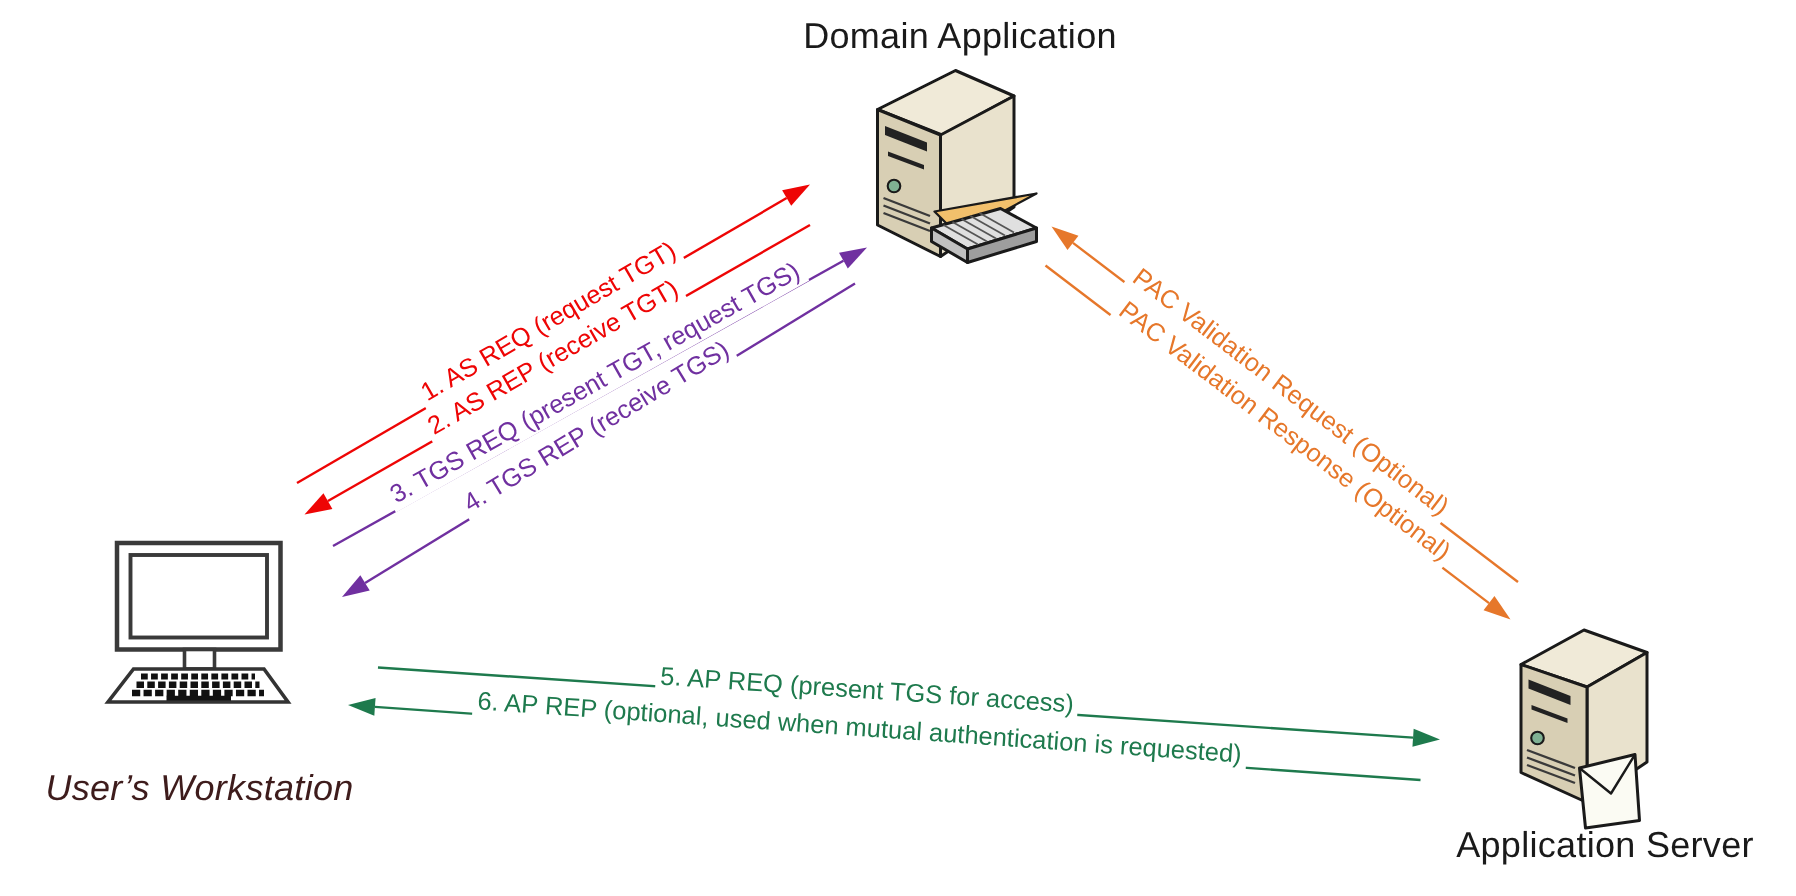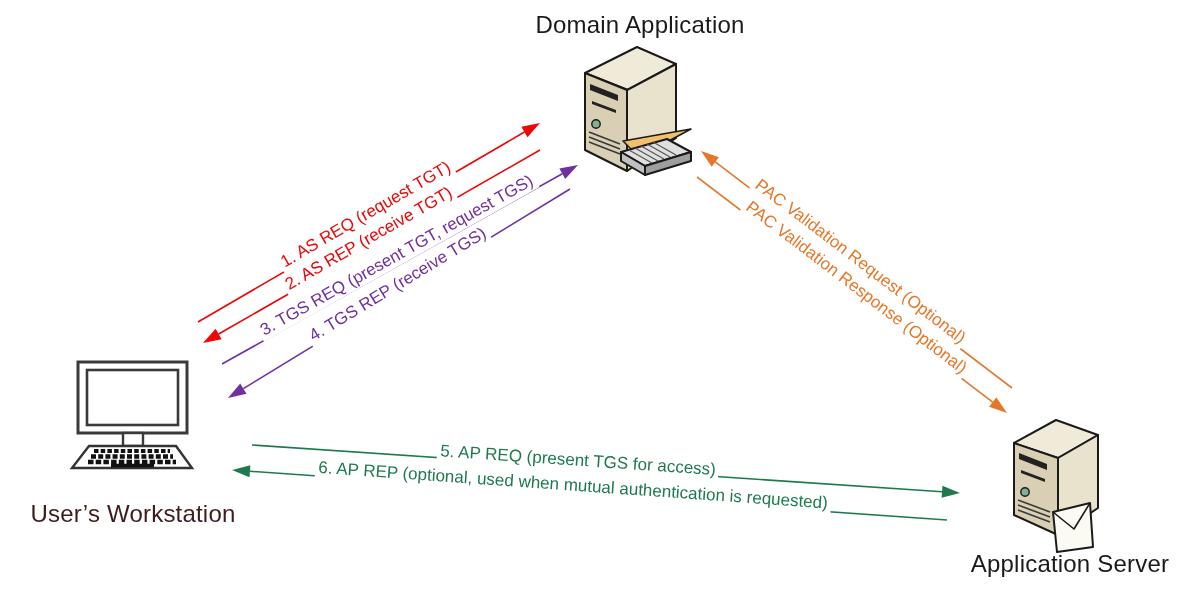--- a/index.html
+++ b/index.html
@@ -123,16 +123,16 @@
       <line x1="18" y1="92" x2="50" y2="104"></line>
       <line x1="18" y1="97" x2="50" y2="109"></line>
     </g>
     <g>
       <polygon points="53,99 90,90 93,134 57,139" fill="#fbfbf3" stroke="#1a1a1a" stroke-width="2" stroke-linejoin="round"></polygon>
       <polyline points="53,99 74,116 90,90" fill="none" stroke="#1a1a1a" stroke-width="1.6" stroke-linejoin="round"></polyline>
     </g>
   </svg>
 
   <div class="node-label" style="left:640px; top:25px;">Domain Application</div>
-  <div class="node-label workstation" style="left:133px; top:514px;">User’s Workstation</div>
+  <div class="node-label workstation" style="left:133px; top:526px;font-style:italic;">User’s Workstation</div>
   <div class="node-label" style="left:1070px; top:564px;text-align:center;">Application Server</div>
 
 </div>
 
 </body></html>

